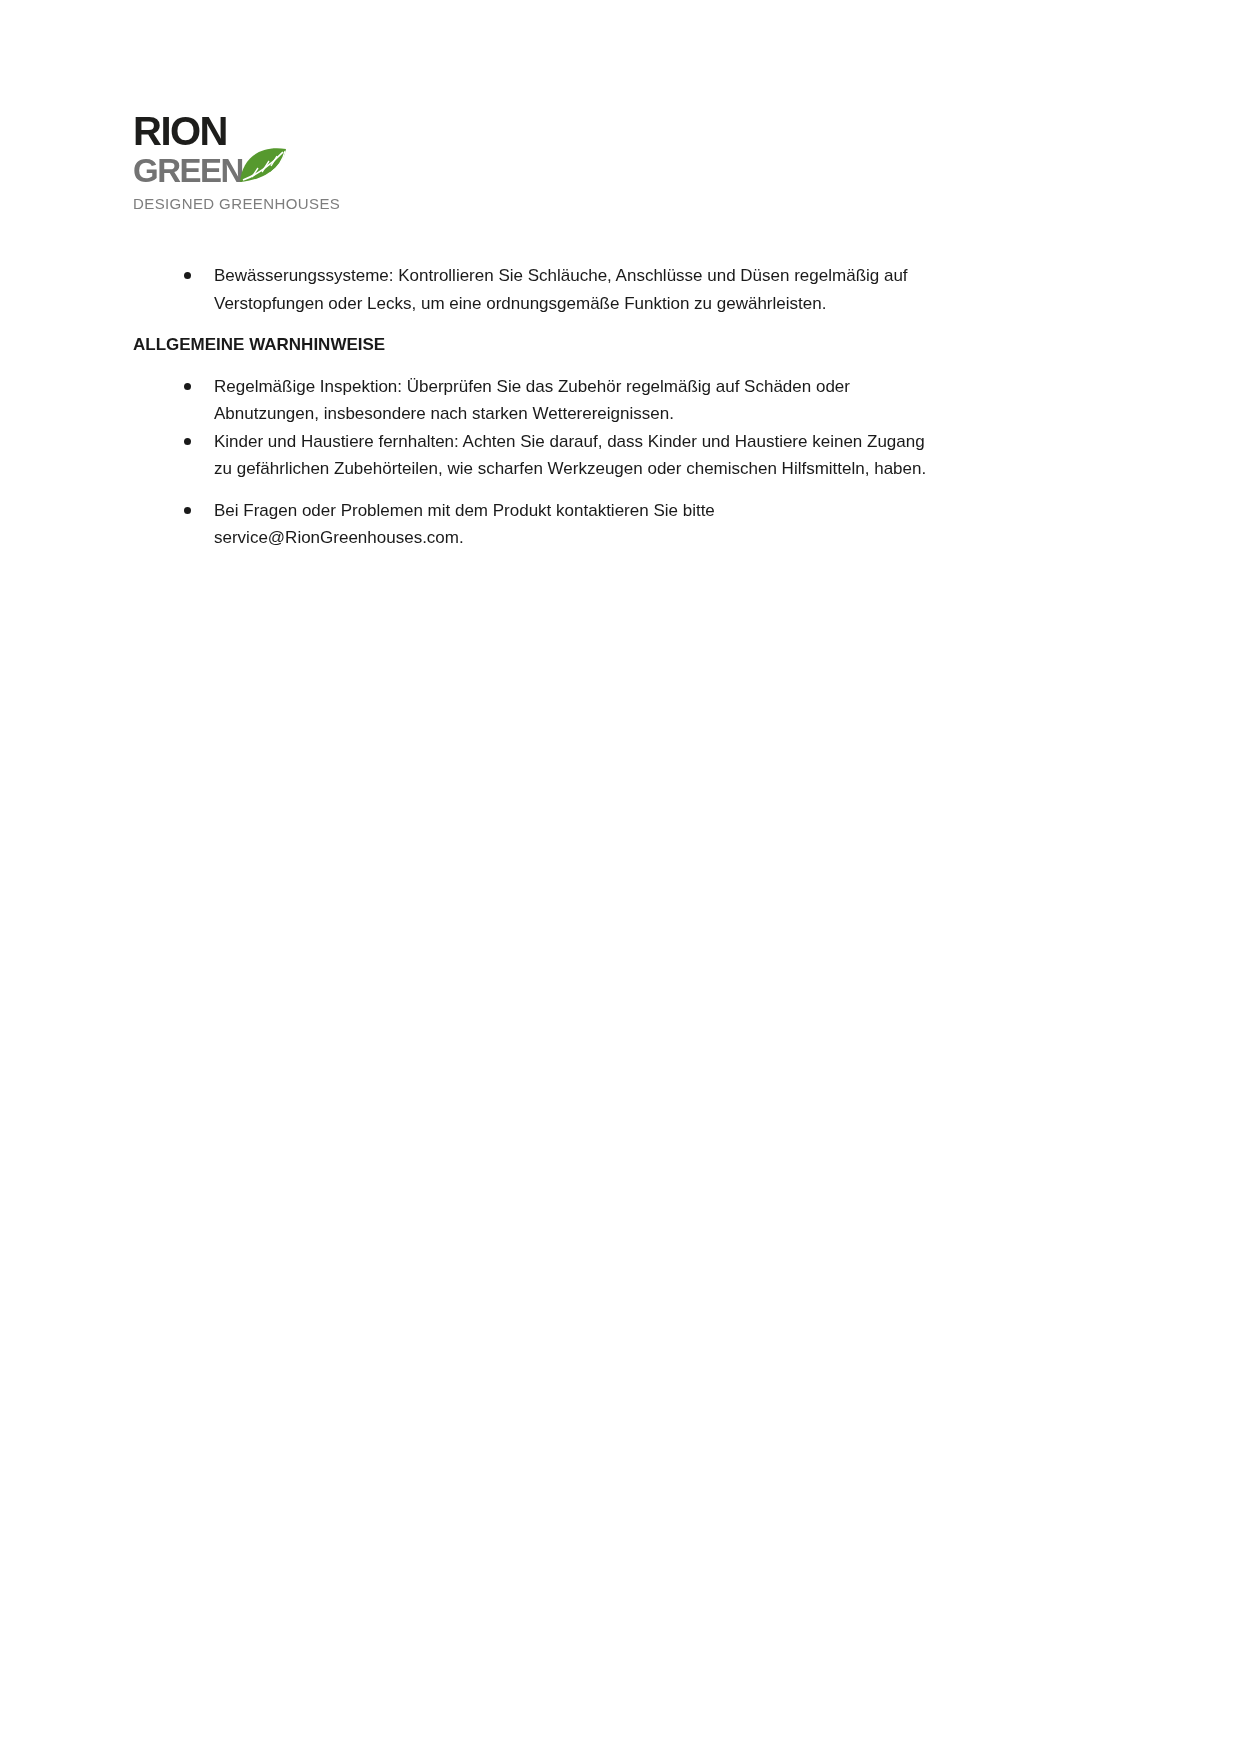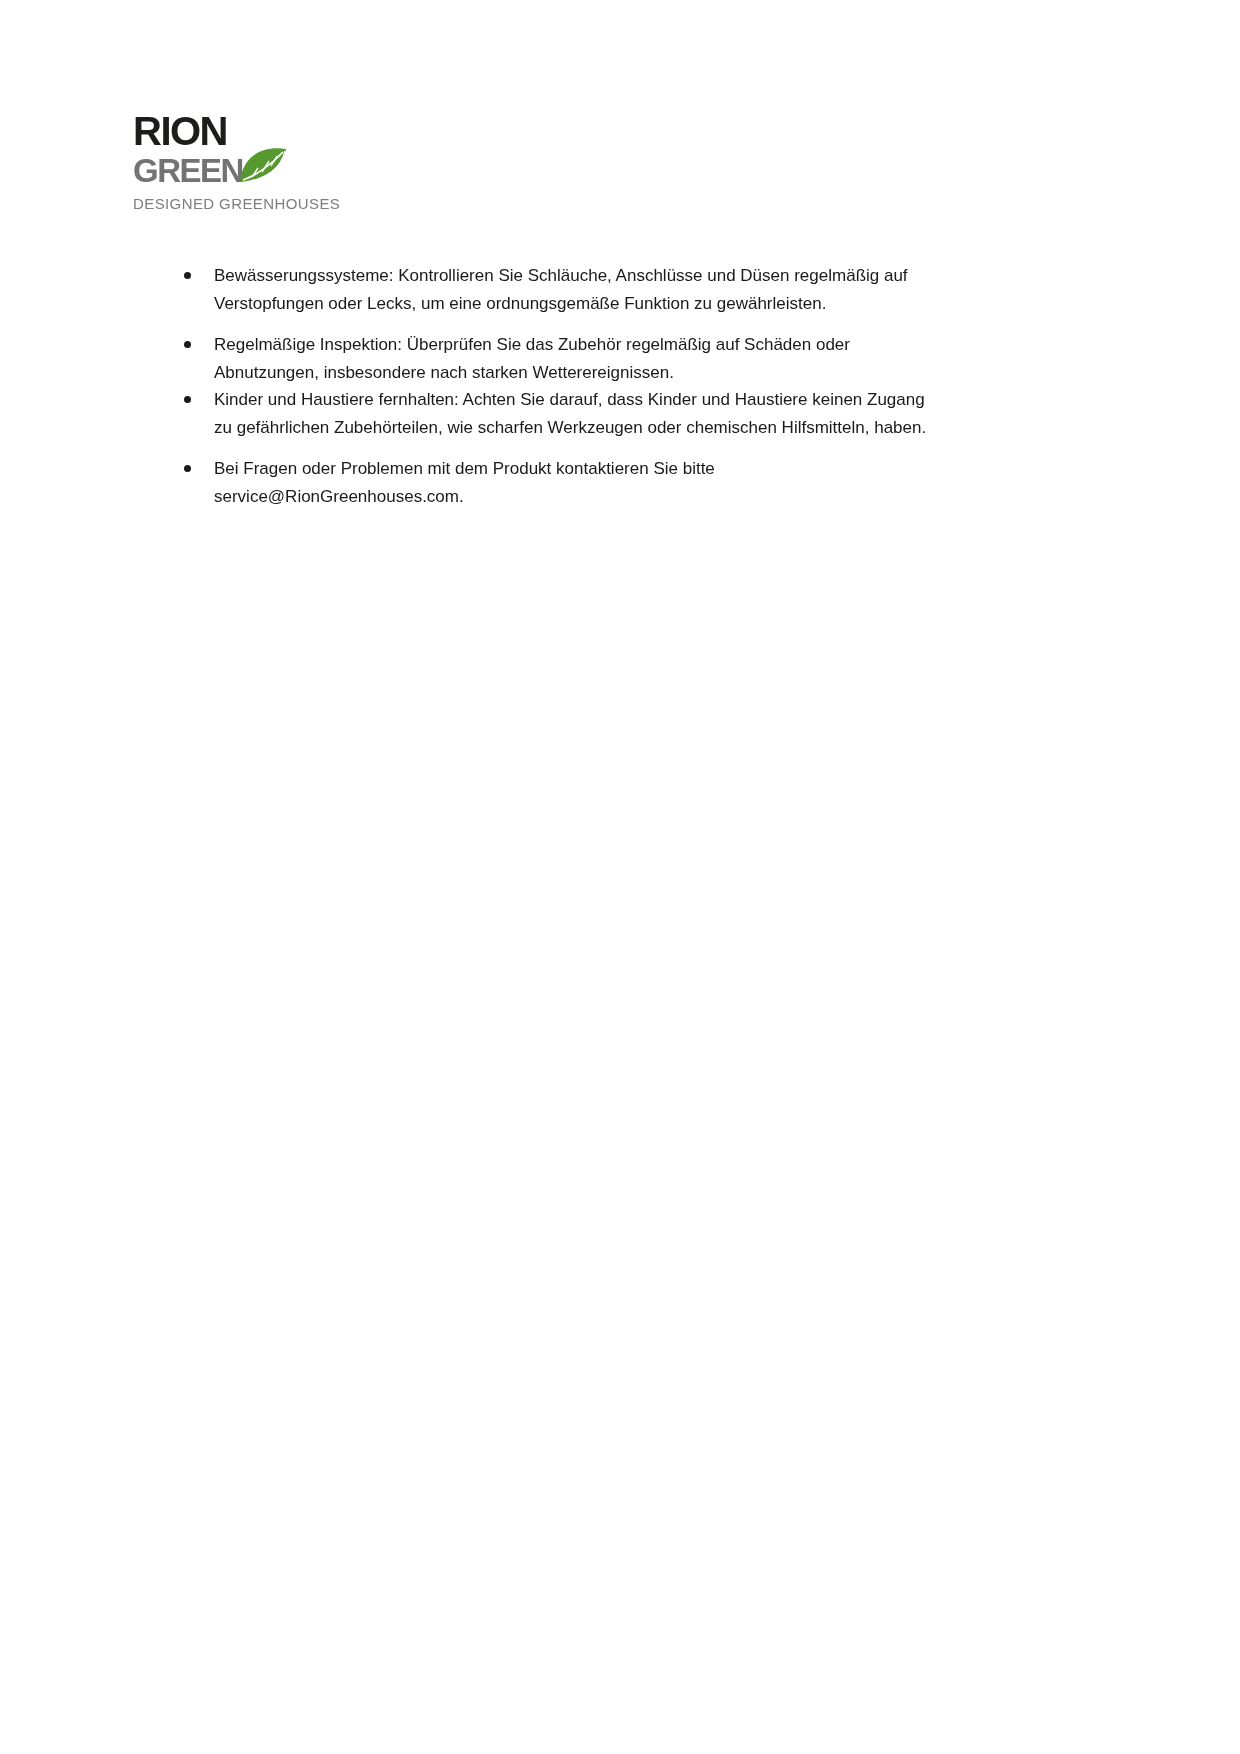--- a/index.html
+++ b/index.html
@@ -114,20 +114,21 @@
   </div>
 
   <div class="content">
 
     <ul class="bullets">
       <li>
         <span>Bewässerungssysteme: Kontrollieren Sie Schläuche, Anschlüsse und Düsen regelmäßig auf Verstopfungen oder Lecks, um eine ordnungsgemäße Funktion zu gewährleisten.</span>
       </li>
     </ul>
 
+    <h2 class="section-heading">ALLGEMEINE WARNHINWEISE</h2>
 
     <ul class="bullets">
       <li>
         <span>Regelmäßige Inspektion: Überprüfen Sie das Zubehör regelmäßig auf Schäden oder Abnutzungen, insbesondere nach starken Wetterereignissen.</span>
       </li>
       <li>
         <span>Kinder und Haustiere fernhalten: Achten Sie darauf, dass Kinder und Haustiere keinen Zugang zu gefährlichen Zubehörteilen, wie scharfen Werkzeugen oder chemischen Hilfsmitteln, haben.</span>
       </li>
     </ul>
 

